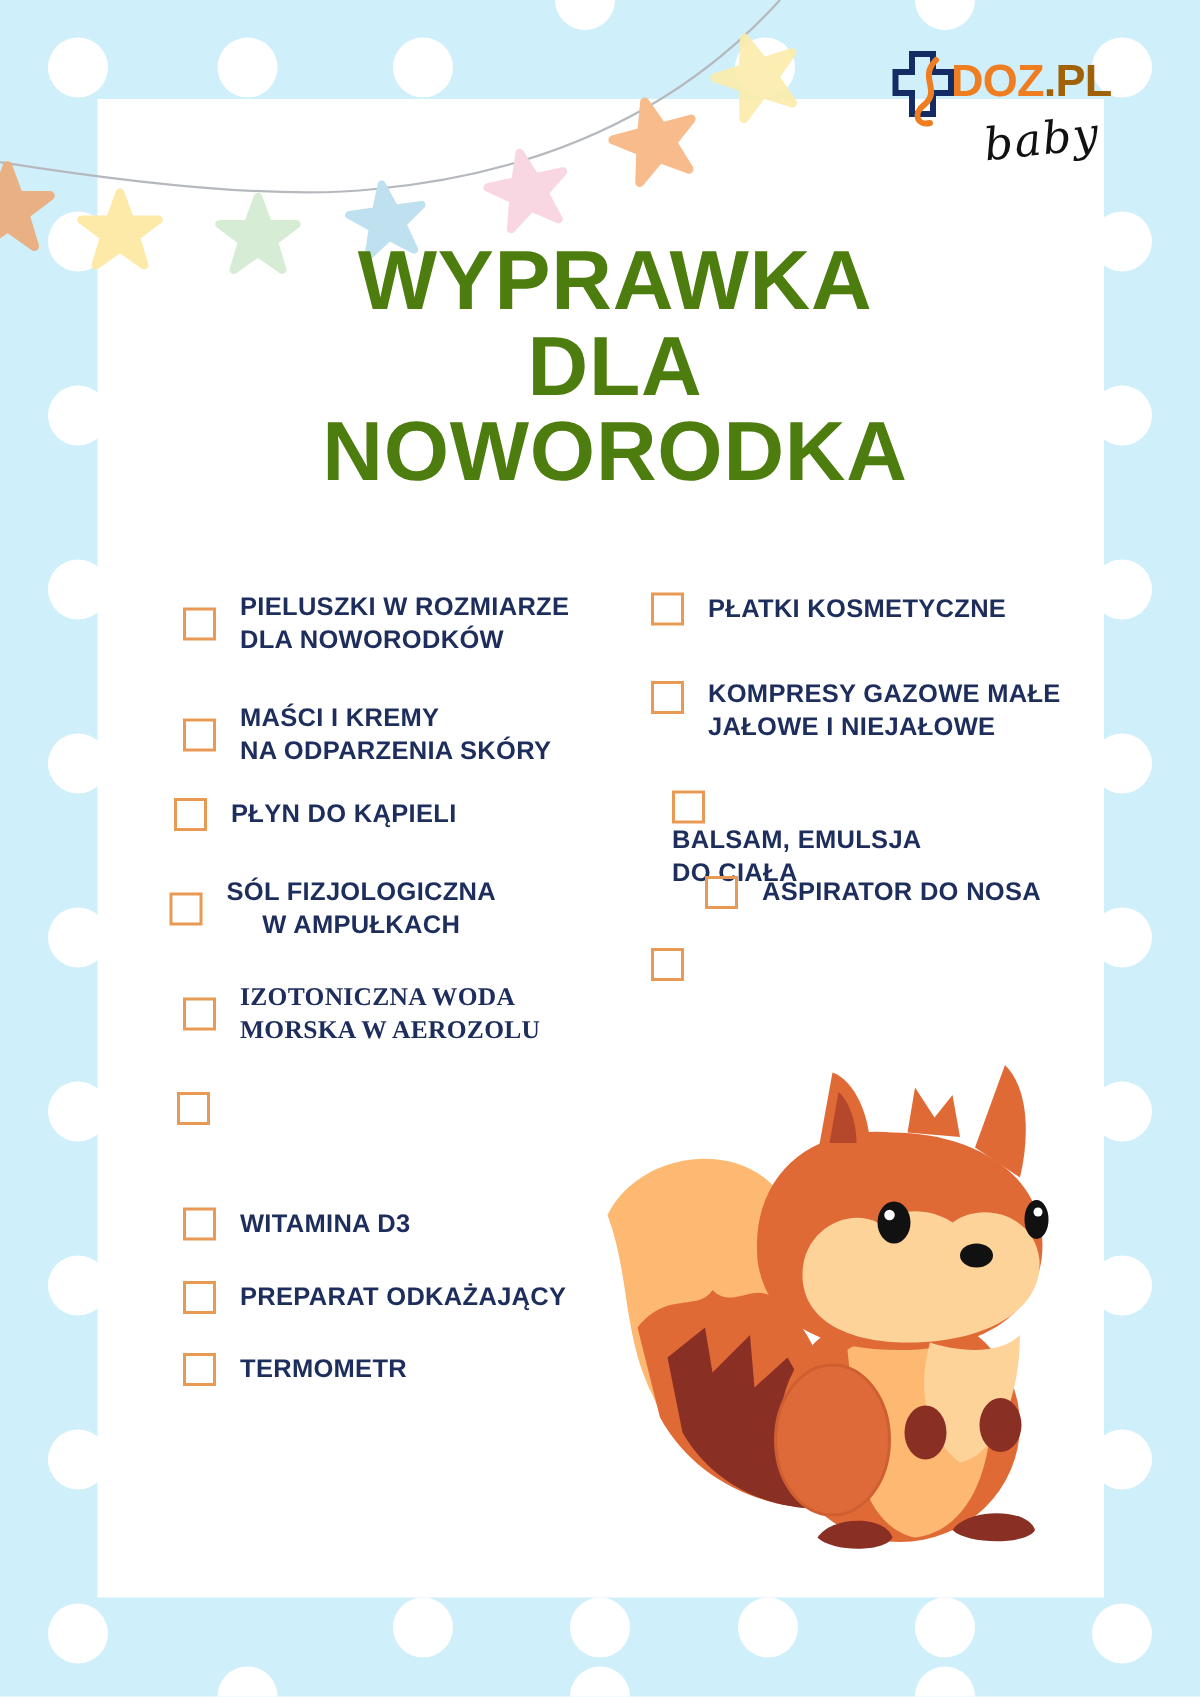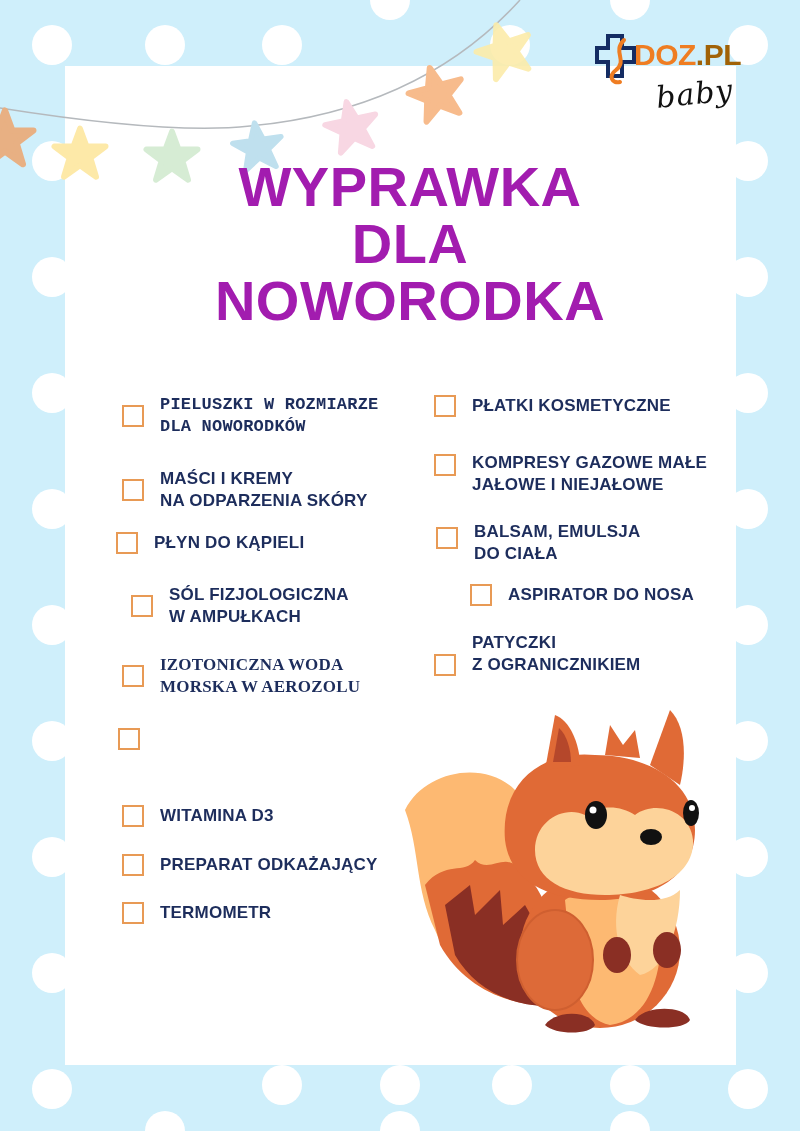--- a/index.html
+++ b/index.html
@@ -6,21 +6,21 @@
   body { width:800px; height:1131px; position:relative; overflow:hidden; background:#cfeffb; font-family:"Liberation Sans", sans-serif; }
   .dots { position:absolute; inset:0; }
   .dot { position:absolute; width:40px; height:40px; border-radius:50%; background:#ffffff; }
   .card { position:absolute; left:65px; top:66px; width:671px; height:999px; background:#ffffff; }
   .bunting { position:absolute; left:0; top:0; width:800px; height:200px; pointer-events:none; }
   .logo { position:absolute; left:592px; top:30px; width:190px; height:100px; }
   .logo-text { position:absolute; left:42px; top:8px; font-weight:bold; font-size:30px; letter-spacing:-0.5px; }
   .logo-doz { color:#ef7d22; }
   .logo-pl { color:#a16207; }
   .logo-baby { position:absolute; left:64px; top:46px; font-family:"DejaVu Serif", serif; font-style:italic; font-size:30px; color:#111; transform:rotate(-6deg); letter-spacing:1px; }
-  .title { position:absolute; left:160px; top:158px; width:500px; text-align:center; color:#a21caf; font-weight:bold; font-size:56px; line-height:57px; letter-spacing:0.5px; }
+  .title { position:absolute; left:160px; top:158px; width:500px; text-align:center; color:#4d7c0f; font-weight:bold; font-size:56px; line-height:57px; letter-spacing:0.5px; }
   .item { position:absolute; display:flex; align-items:center; }
   .box { width:22px; height:22px; border:2px solid #e89a55; box-sizing:border-box; margin-right:16px; flex:none; }
   .label { color:#1d2d5c; font-weight:bold; font-size:17px; line-height:22px; white-space:pre-line; letter-spacing:0.2px; }
   .squirrel { position:absolute; left:395px; top:700px; width:340px; height:340px; }
 </style>
 </head>
 <body>
 
 <div class="dots" id="dots">
     <div class="dot" style="left: 32px; top: 25px;"></div>
@@ -96,35 +96,35 @@
   </div>
   <div class="logo-baby">baby</div>
 </div>
 
 <div class="title">
   <div>WYPRAWKA</div>
   <div>DLA</div>
   <div>NOWORODKA</div>
 </div>
 
-<div class="item" style="left:122px;top:394px;font-family:Liberation Mono, monospace;">
+<div class="item" style="left:122px;top:394px;">
   <span class="box"></span>
   <span class="label">PIELUSZKI W ROZMIARZE
 DLA NOWORODKÓW</span>
 </div>
 <div class="item" style="left:122px;top:468px;">
   <span class="box"></span>
   <span class="label">MAŚCI I KREMY
 NA ODPARZENIA SKÓRY</span>
 </div>
 <div class="item" style="left:116px;top:532px;">
   <span class="box"></span>
   <span class="label">PŁYN DO KĄPIELI</span>
 </div>
-<div class="item" style="left:131px;top:584px;">
+<div class="item" style="left:113px;top:584px;text-align:center;">
   <span class="box"></span>
   <span class="label">SÓL FIZJOLOGICZNA
 W AMPUŁKACH</span>
 </div>
 <div class="item" style="left:122px;top:654px;font-family:Liberation Serif, serif;">
   <span class="box"></span>
   <span class="label">IZOTONICZNA WODA
 MORSKA W AEROZOLU</span>
 </div>
 <div class="item" style="left:118px;top:728px;">
@@ -145,33 +145,31 @@
 
 <div class="item" style="left:434px;top:395px;">
   <span class="box"></span>
   <span class="label">PŁATKI KOSMETYCZNE</span>
 </div>
 <div class="item" style="left:434px;top:452px;">
   <span class="box" style="align-self:flex-start;margin-top:2px;"></span>
   <span class="label">KOMPRESY GAZOWE MAŁE
 JAŁOWE I NIEJAŁOWE</span>
 </div>
-<div class="item" style="left:436px;top:521px;">
+<div class="item" style="left:448px;top:521px;flex-direction:column;">
   <span class="box" style="align-self:flex-start;margin-top:6px;"></span>
   <span class="label">BALSAM, EMULSJA
 DO CIAŁA</span>
 </div>
 <div class="item" style="left:434px;top:584px;padding-left:36px;">
   <span class="box"></span>
   <span class="label">ASPIRATOR DO NOSA</span>
 </div>
 <div class="item" style="left:434px;top:632px;">
   <span class="box" style="align-self:flex-end;margin-bottom:0px;"></span>
-  <span class="label">PATYCZKI
-Z OGRANICZNIKIEM</span>
 </div>
 
 <svg class="squirrel" viewBox="0 0 340 340">
 
   <path d="M10 110 C 30 70, 90 60, 120 90 C 140 120, 135 170, 140 190 L 150 300 C 110 310, 60 280, 40 230 C 20 190, 25 150, 10 110 Z" fill="#fdb972"></path>
   <path d="M30 185 C 50 160, 70 175, 80 160 C 95 175, 110 150, 125 170 C 140 180, 150 200, 160 230 L 170 305 C 120 310, 70 290, 45 245 Z" fill="#e06a36"></path>
   <path d="M50 205 L 75 185 L 80 215 L 105 190 L 108 225 L 130 205 L 150 240 L 165 305 C 120 310, 80 290, 60 255 Z" fill="#8a2f24"></path>
 
   <ellipse cx="205" cy="250" rx="80" ry="78" fill="#e06a36"></ellipse>
   <path d="M170 200 C 180 190, 250 190, 265 220 C 270 270, 255 320, 215 325 C 190 320, 175 290, 175 250 Z" fill="#fdb972"></path>

